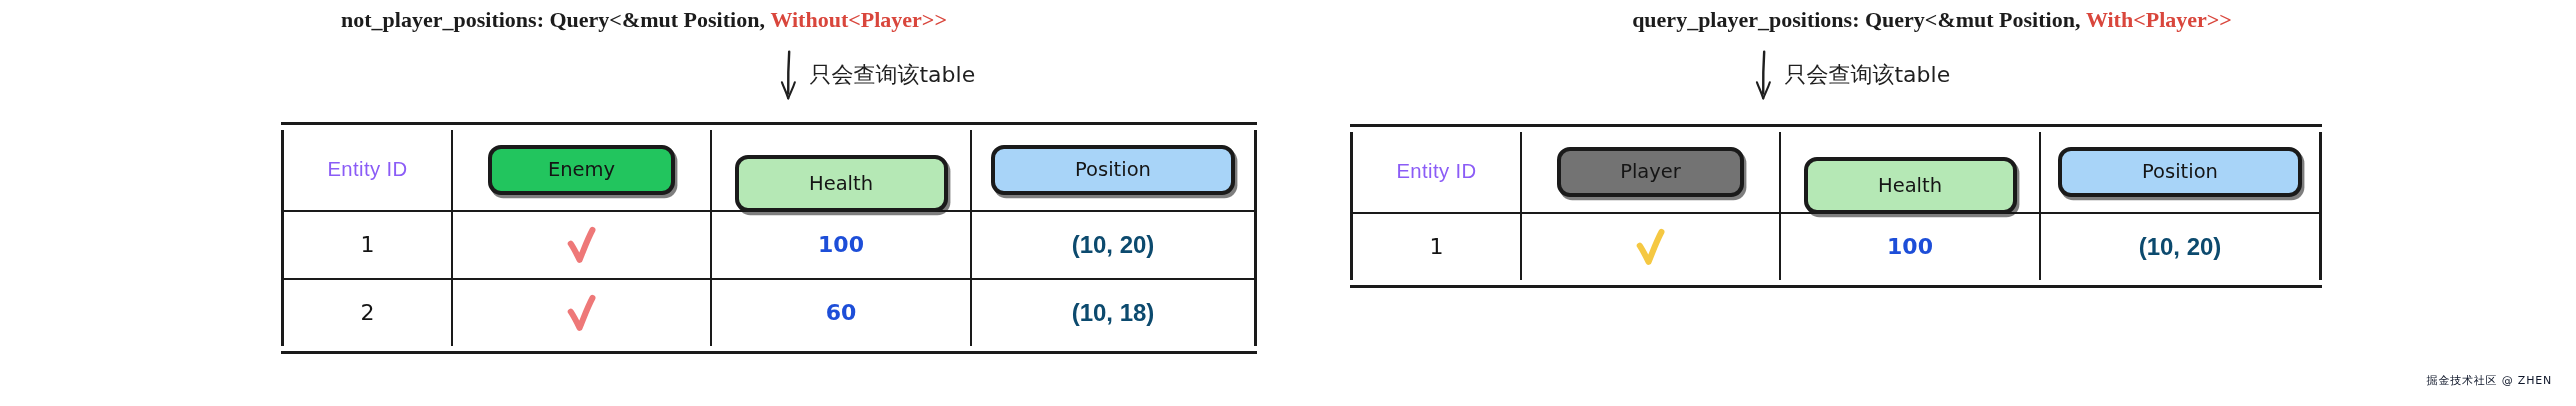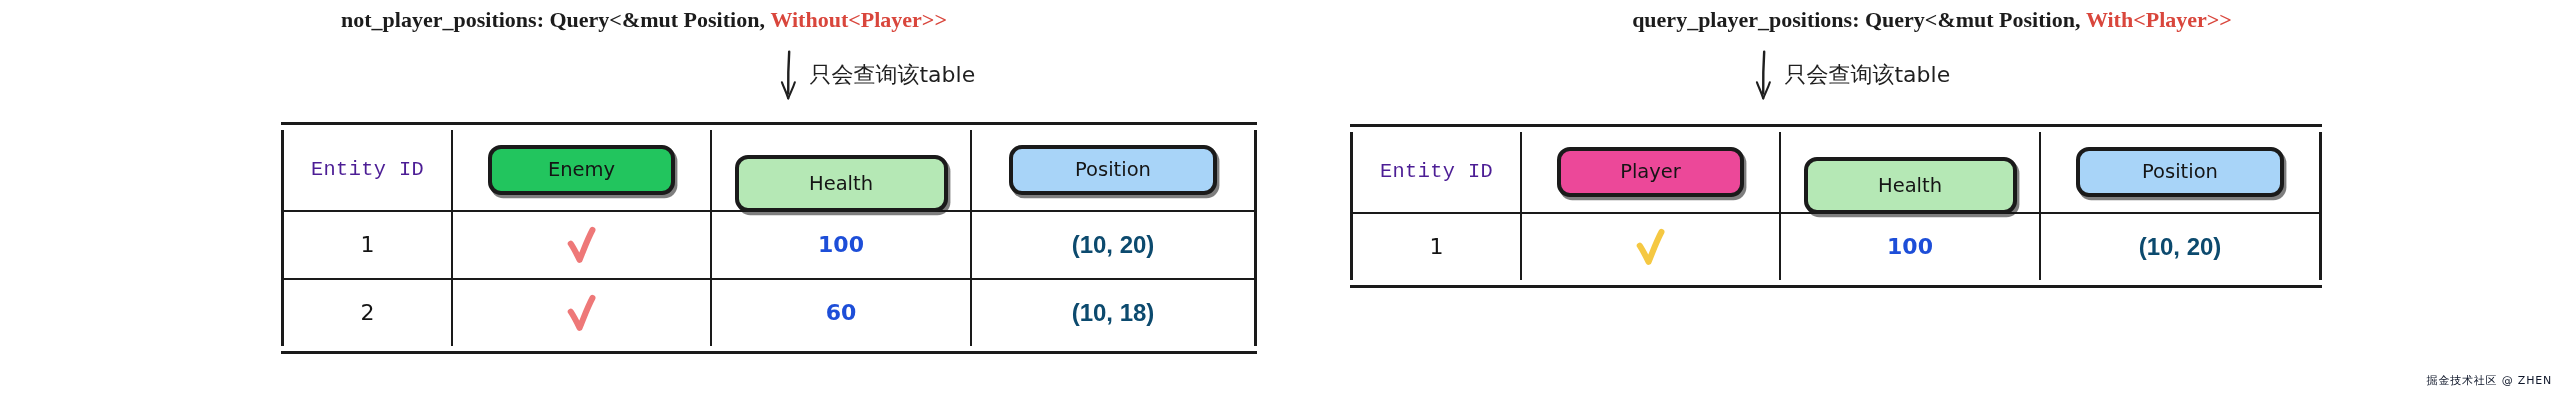--- a/index.html
+++ b/index.html
@@ -79,41 +79,41 @@
     position:relative;
   }
   .cell:last-child{border-right:none;}
 
   .c-id{flex:0 0 169px;}
   .c-tag{flex:0 0 259px;}
   .c-health{flex:0 0 260px;}
   .c-pos{flex:1 1 auto;}
 
   .lbl-plain{
-    font-family:Liberation Mono, monospace;
+    font-family:Liberation Sans, sans-serif;
     font-size:20.3px;
-    color:#4c1d95;
+    color:#8b5cf6;
     letter-spacing:0.4px;
   }
 
   .pill{
     box-sizing:border-box;
     border:4.1px solid #1a1a1a;
     border-radius:13px;
     display:flex;
     align-items:center;
     justify-content:center;
     font-family:"DejaVu Sans", sans-serif;
     font-size:19.5px;
     color:#151515;
     box-shadow:2.4px 3.3px 0 rgba(20,20,20,.55);
   }
   .pill-sm{width:187px;height:50px;}
   .pill-md{width:213px;height:57px;margin-top:28px;}
-  .pill-lg{width:208px;height:50px;}
+  .pill-lg{width:244px;height:50px;}
 
   .val-id{
     font-family:"DejaVu Sans", sans-serif;
     font-size:22px;color:#141414;
   }
   .val-health{
     font-family:"DejaVu Sans", sans-serif;
     font-size:22px;color:#1d4ed8;font-weight:600;
   }
   .val-pos{
@@ -230,21 +230,21 @@
 </div>
 
 <div class="tbl" id="tbl-right">
   <div class="tbl-inner">
 
     <div class="row hdr">
       <div class="cell c-id">
         <span class="lbl-plain">Entity ID</span>
       </div>
       <div class="cell c-tag">
-        <div class="pill pill-sm" style="background:#ec4899">
+        <div class="pill pill-sm" style="background:#737373">
           <span>Player</span>
         </div>
       </div>
       <div class="cell c-health">
         <div class="pill pill-md" style="background:#b5e8b5">
           <span>Health</span>
         </div>
       </div>
       <div class="cell c-pos">
         <div class="pill pill-lg" style="background:#a8d4f8">

